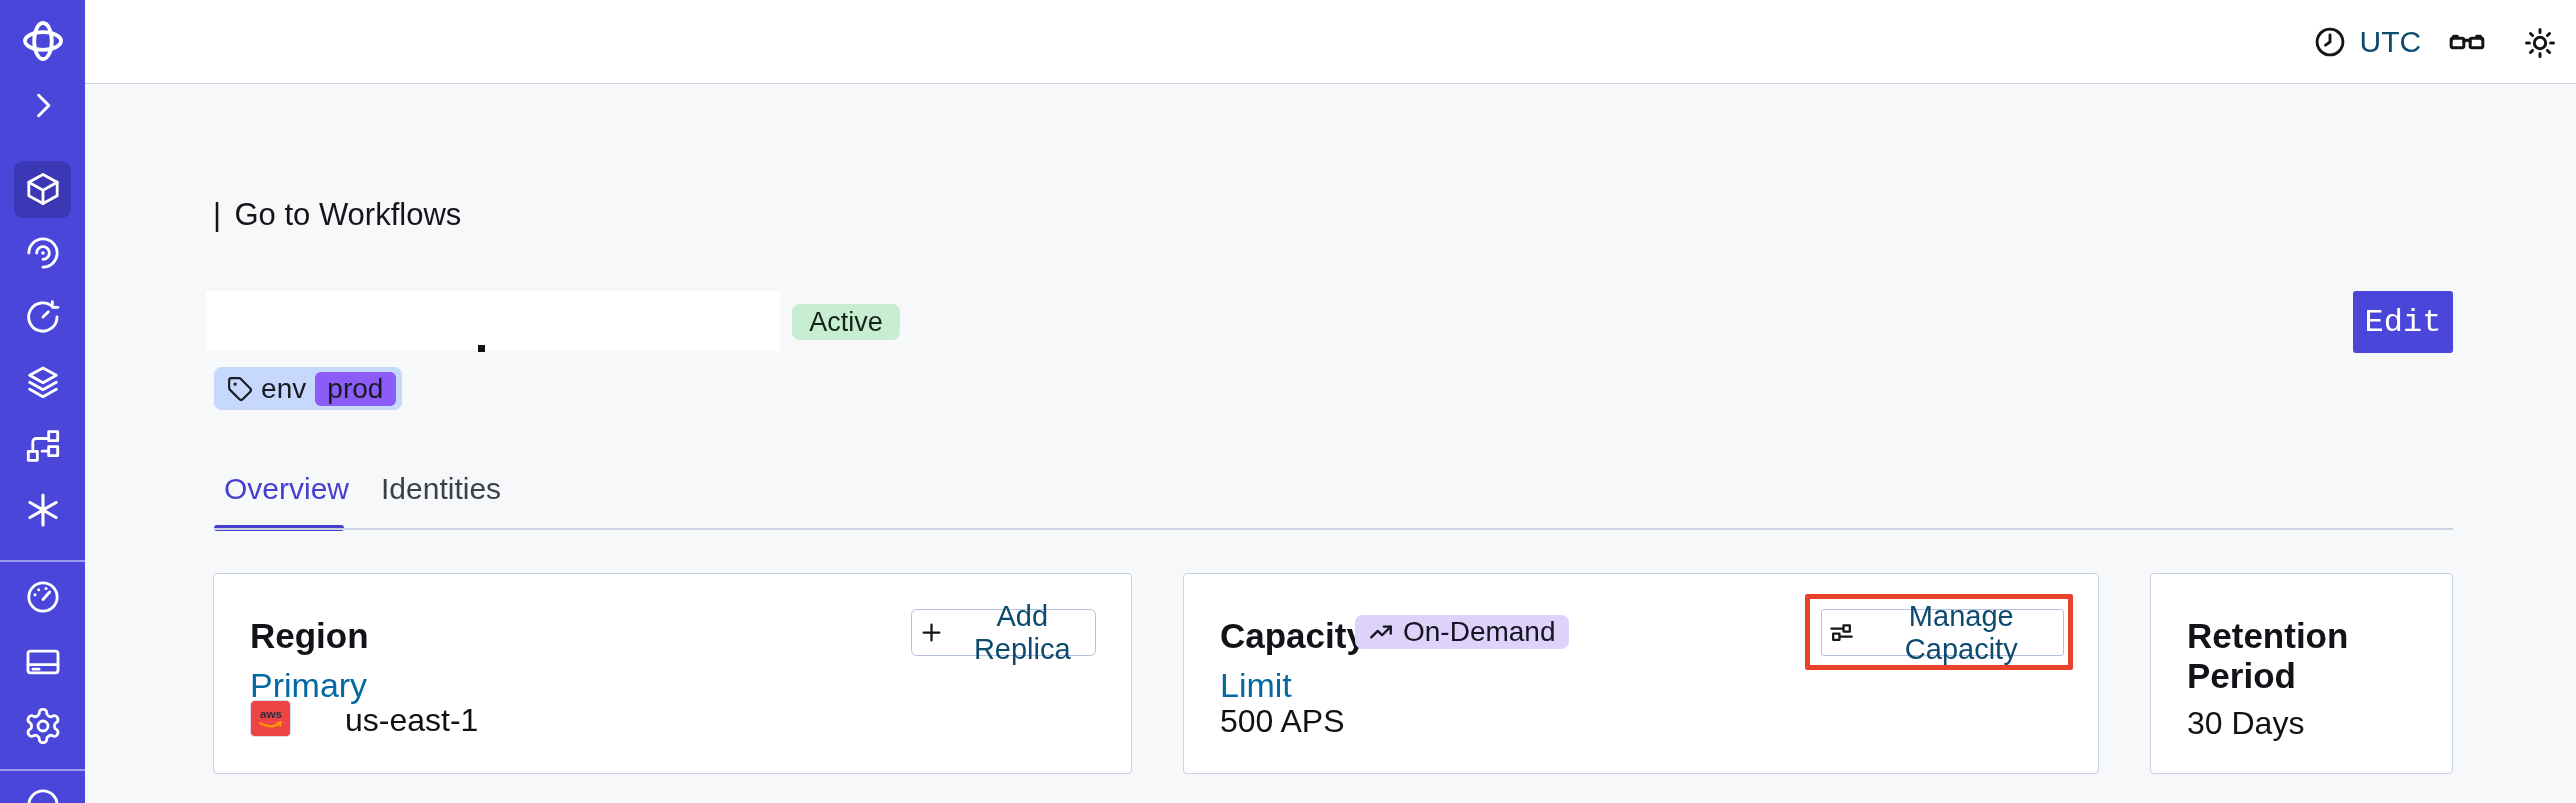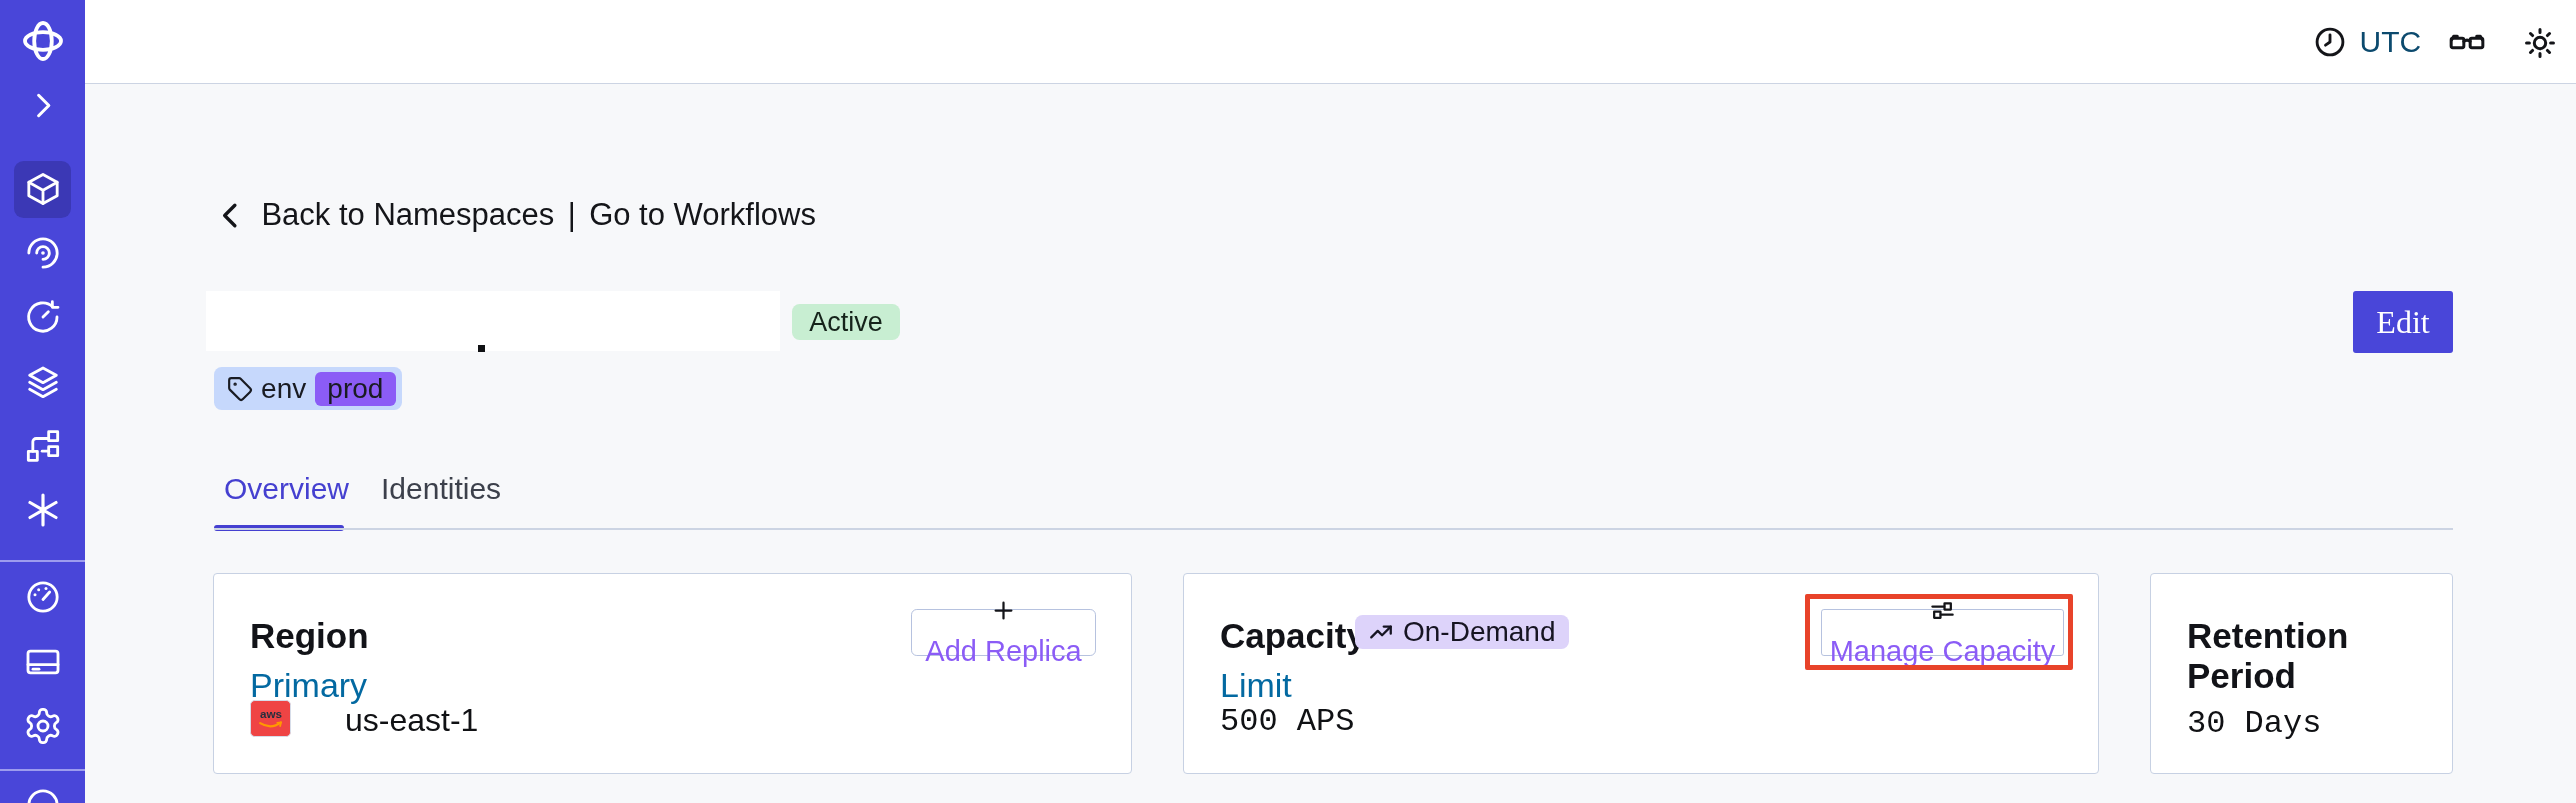--- a/index.html
+++ b/index.html
@@ -38,43 +38,43 @@
             color:#191b22;}
   .tag-inner{height:34px;border-radius:5.8px;background:#8b5cf6;padding:0 12.5px;display:flex;align-items:center;}
 
   .connect-btn{position:absolute;left:2125px;top:283px;width:216px;height:71px;background:#ffffff;
                border:1.9px solid #aeb9da;border-radius:2.9px;display:flex;align-items:center;justify-content:center;
                gap:13.4px;font-size:32px;font-weight:500;color:#141519;cursor:pointer;
                box-shadow:0 0 0 1.9px rgba(196,206,232,0.35);}
   .edit-btn{position:absolute;left:2353px;top:291px;width:100px;height:62px;background:#4946d9;border:none;
             border-radius:2.9px;color:#ffffff;font-size:32px;font-weight:500;
             display:flex;align-items:center;justify-content:center;cursor:pointer;
-            font-family:Liberation Serif, serif;}
+            font-family:Liberation Mono, monospace;}
 
   
   .tab{position:absolute;top:472px;font-size:30px;cursor:pointer;}
   .tab-overview{left:224px;color:#4540d0;font-weight:500;}
   .tab-identities{left:381px;color:#3c404b;font-weight:400;}
   .tab-underline{position:absolute;left:214px;top:525px;width:130px;height:5.8px;border-radius:2.9px;background:#4540d0;}
   .tab-baseline{position:absolute;left:214px;top:528px;width:2239px;height:1.9px;background:#ccd4e3;}
 
   
   .card{position:absolute;top:573px;height:201px;background:#ffffff;border:1.9px solid #c7d1e3;border-radius:4px;}
   .card-region{left:213px;width:919px;}
   .card-capacity{left:1183px;width:916px;}
   .card-retention{left:2150px;width:303px;}
   .card-title{position:absolute;left:36px;top:42px;font-size:35px;font-weight:600;color:#121318;}
   .card-label{position:absolute;left:36px;top:92px;font-size:34px;color:#0369a1;}
   .card-value{position:absolute;left:36px;font-size:32px;color:#101114;}
-  .mono{font-family:Liberation Mono, monospace;}
+  .mono{font-family:Liberation Sans, sans-serif;}
 
   .outline-btn{position:absolute;background:#ffffff;border:1.9px solid #b6c2df;border-radius:5.8px;
                display:flex;align-items:center;justify-content:center;gap:10.5px;
-               font-size:29px;font-weight:500;color:#8b5cf6;cursor:pointer;
-               font-family:"Liberation Sans","DejaVu Sans",sans-serif;flex-direction:column;}
+               font-size:29px;font-weight:500;color:#0c4a6e;cursor:pointer;
+               font-family:"Liberation Sans","DejaVu Sans",sans-serif;}
   .add-replica-btn{right:35px;top:35px;width:185px;height:47px;}
   .manage-capacity-btn{left:637px;top:35px;width:243px;height:47px;border-radius:2.9px;}
   .highlight-red{position:absolute;left:621px;top:20px;width:268px;height:76px;border:5.8px solid #e8432a;
                  border-radius:1.9px;pointer-events:none;}
 
   .ondemand-badge{position:absolute;left:171px;top:41px;height:34px;border-radius:7.7px;background:#ddd3fa;
                   display:flex;align-items:center;gap:8.6px;padding:0 13.4px;
                   font-size:28px;font-weight:500;color:#161422;}
   .aws-chip{position:absolute;left:36px;top:126px;width:41px;height:37px;border:1.9px solid #d7dde9;
             border-radius:4.8px;background:#ef4444;display:flex;align-items:center;justify-content:center;}
@@ -222,28 +222,20 @@
     <div class="sb-icon" style="top:785px;">
       <span>
         <svg width="40" height="40" viewBox="0 0 24 24" fill="none" stroke="#fff" stroke-width="1.7" stroke-linecap="round">
           <circle cx="12" cy="12" r="8.5"></circle>
         </svg>
       </span>
     </div>
   </div>
 
   <div class="breadcrumb">
-    <span class="link">
-      <span>
-        <svg width="35" height="35" viewBox="0 0 24 24" fill="none" stroke="#141519" stroke-width="2.3" stroke-linecap="round" stroke-linejoin="round">
-          <path d="M15 5l-7 7 7 7"></path>
-        </svg>
-      </span>
-      <span>Back to Namespaces</span>
-    </span>
     <span>|</span>
     <span class="link">
       <span>Go to Workflows</span>
     </span>
   </div>
 
   <div class="redaction-box"></div>
   <div class="title-dot"></div>
   <div class="status-badge">
     <span>Active</span>

